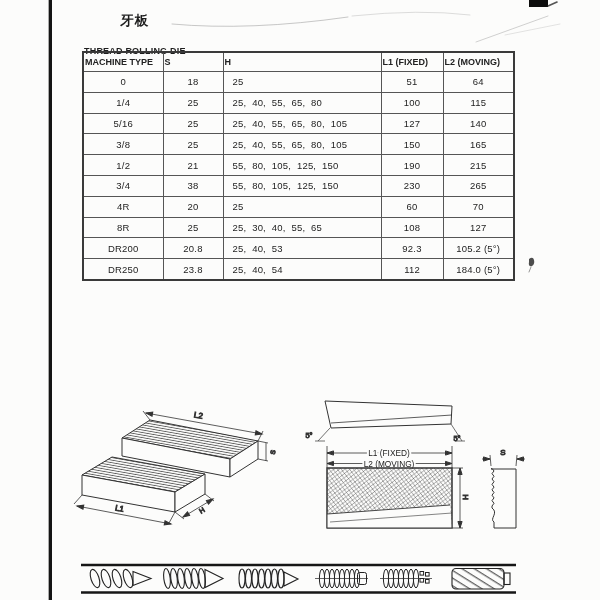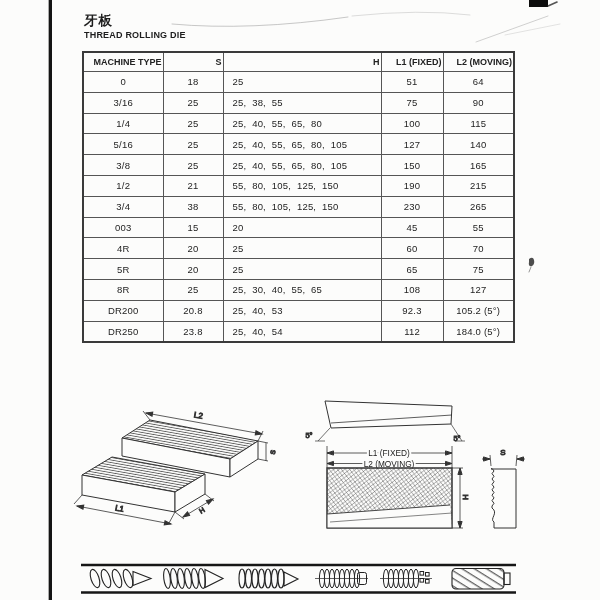--- a/index.html
+++ b/index.html
@@ -5,30 +5,30 @@
   html,body{margin:0;padding:0;}
   body{width:600px;height:600px;overflow:hidden;background:#ffffff;}
   .page{position:relative;width:600px;height:600px;
         background:#fcfcfb;
         font-family:"Liberation Sans", sans-serif;color:#1d1d1d;}
   
   .scan-line{position:absolute;left:49px;top:0;width:3px;height:600px;background:#141414;}
   .scan-line-soft{position:absolute;left:47.5px;top:0;width:1px;height:600px;background:#141414;opacity:.35;}
   .corner-mark{position:absolute;left:529px;top:0;width:19px;height:7px;background:#0d0d0d;}
   
-  .title-block{position:absolute;left:84px;top:14px;line-height:1;}
+  .title-block{position:absolute;left:84px;top:14px;line-height:1;text-align:center;}
   .title-cjk{font-size:13.5px;font-weight:bold;letter-spacing:1px;margin:0;}
-  .title-en{font-size:9px;font-weight:bold;letter-spacing:.2px;margin-top:3px;}
+  .title-en{font-size:9px;font-weight:bold;letter-spacing:.2px;margin-top:19px;}
   
   .die-table{position:absolute;left:82px;top:51px;width:431px;
              border-collapse:collapse;table-layout:fixed;
              border:2px solid #3a3a3a;}
   .die-table th,.die-table td{border:1px solid #555;white-space:nowrap;overflow:hidden;
              font-family:"Liberation Sans", sans-serif;}
-  .die-table th{font-size:9px;font-weight:bold;height:16px;text-align:right;color:#222;}
+  .die-table th{font-size:9px;font-weight:bold;height:16px;text-align:left;color:#222;}
   .die-table td{font-size:9.5px;height:17.8px;text-align:center;color:#232323;letter-spacing:.2px;}
   .die-table td.col-h{text-align:left;padding-left:9px;word-spacing:3px;}
   
   .artwork{position:absolute;left:0;top:0;width:600px;height:600px;}
   svg text{font-family:"Liberation Sans", sans-serif;fill:#222;}
 </style>
 </head>
 <body>
 
 <div class="page">
@@ -61,27 +61,20 @@
     </thead>
     <tbody>
         <tr>
           <td>0</td>
           <td>18</td>
           <td class="col-h">25</td>
           <td>51</td>
           <td>64</td>
         </tr>
         <tr>
-          <td>3/16</td>
-          <td>25</td>
-          <td class="col-h">25, 38, 55</td>
-          <td>75</td>
-          <td>90</td>
-        </tr>
-        <tr>
           <td>1/4</td>
           <td>25</td>
           <td class="col-h">25, 40, 55, 65, 80</td>
           <td>100</td>
           <td>115</td>
         </tr>
         <tr>
           <td>5/16</td>
           <td>25</td>
           <td class="col-h">25, 40, 55, 65, 80, 105</td>
@@ -103,39 +96,25 @@
           <td>215</td>
         </tr>
         <tr>
           <td>3/4</td>
           <td>38</td>
           <td class="col-h">55, 80, 105, 125, 150</td>
           <td>230</td>
           <td>265</td>
         </tr>
         <tr>
-          <td>003</td>
-          <td>15</td>
-          <td class="col-h">20</td>
-          <td>45</td>
-          <td>55</td>
-        </tr>
-        <tr>
           <td>4R</td>
           <td>20</td>
           <td class="col-h">25</td>
           <td>60</td>
           <td>70</td>
-        </tr>
-        <tr>
-          <td>5R</td>
-          <td>20</td>
-          <td class="col-h">25</td>
-          <td>65</td>
-          <td>75</td>
         </tr>
         <tr>
           <td>8R</td>
           <td>25</td>
           <td class="col-h">25, 30, 40, 55, 65</td>
           <td>108</td>
           <td>127</td>
         </tr>
         <tr>
           <td>DR200</td>

